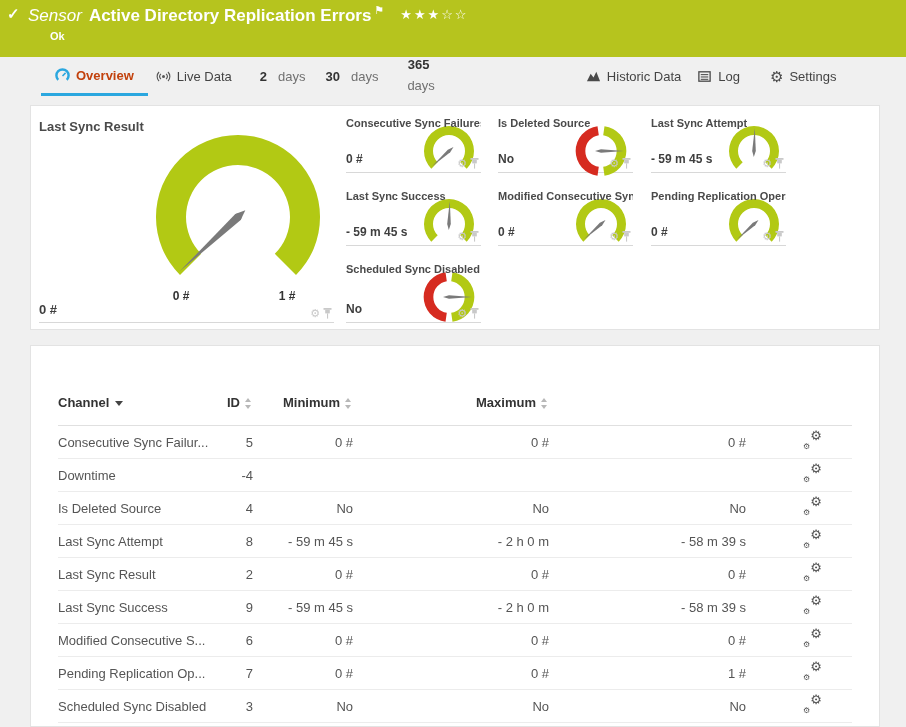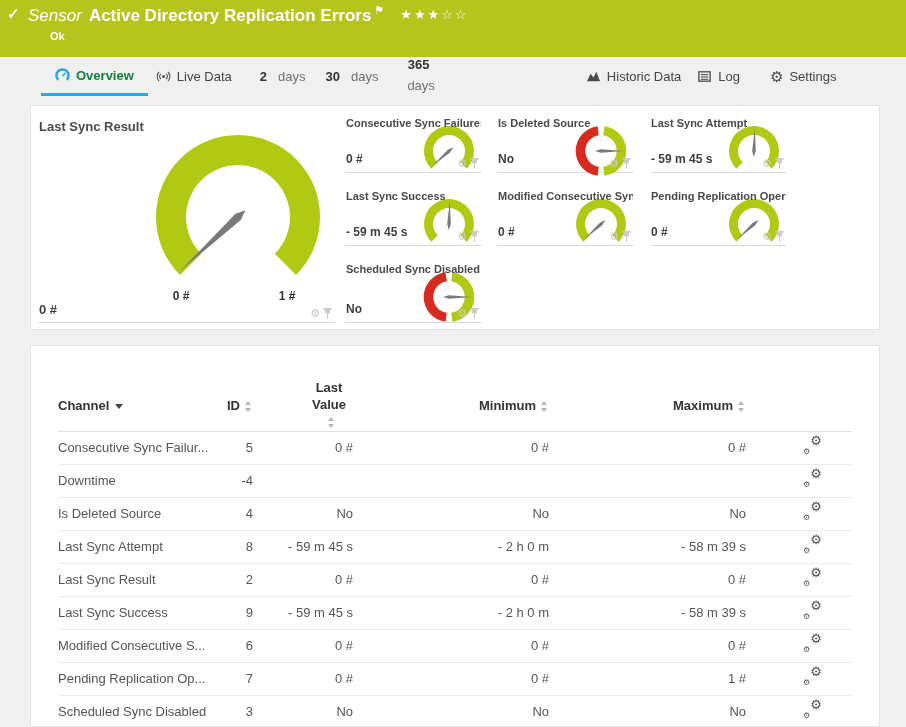--- a/index.html
+++ b/index.html
@@ -15,21 +15,21 @@
   .hdr .ttl   { font-weight:bold; margin-left:7px; }
   .hdr .flag  { font-size:11px; vertical-align:super; margin-left:3px; cursor:pointer; }
   .hdr .stars { font-size:13px; letter-spacing:2px; margin-left:16px; position:relative; top:-2px; cursor:pointer; }
   .hdr .status{ position:absolute; left:50px; top:30px; font-size:11px; font-weight:bold; }
 
   
   .tabs { position:absolute; left:0; top:57px; width:906px; height:48px; display:flex;
           align-items:flex-start; padding-left:41px; }
   .tab  { display:flex; align-items:center; gap:6px; height:39px; padding:0 14px;
           font-size:13px; color:#444; cursor:pointer; white-space:nowrap; }
-  .tab.active { border-bottom:3px solid #2ba7df; font-weight:bold; color:#15803d; }
+  .tab.active { border-bottom:3px solid #2ba7df; font-weight:bold; color:#c2410c; }
   .tab .dim { color:#707070; margin-left:5px; }
   .tab b { color:#333; }
   .ticon { flex:0 0 auto; }
   .gearglyph { font-size:15px; color:#4a4a4a; line-height:1; }
 
   
   .panel { position:absolute; background:#fff; border:1px solid #e3e3e3; }
   .gpanel { left:30px; top:105px; width:850px; height:225px; }
   .tpanel { left:30px; top:345px; width:850px; height:382px; }
 
@@ -275,23 +275,20 @@
 <div class="panel tpanel">
   <div class="tbl">
     <div class="trow thead">
       <div class="c0">
         <span>Channel</span><span class="sorted-down"></span>
       </div>
       <div class="r">
         <span>ID</span><span class="sorticons"></span>
       </div>
       <div class="r">
-        <span class="hwrap"><span>Last Value</span> <span class="sorticons"></span></span>
-      </div>
-      <div class="r">
         <span>Minimum</span><span class="sorticons"></span>
       </div>
       <div class="r">
         <span>Maximum</span><span class="sorticons"></span>
       </div>
       <div></div>
     </div>
     <div id="rows">
         <div class="trow">
           <div class="c0">Consecutive Sync Failur...</div>

